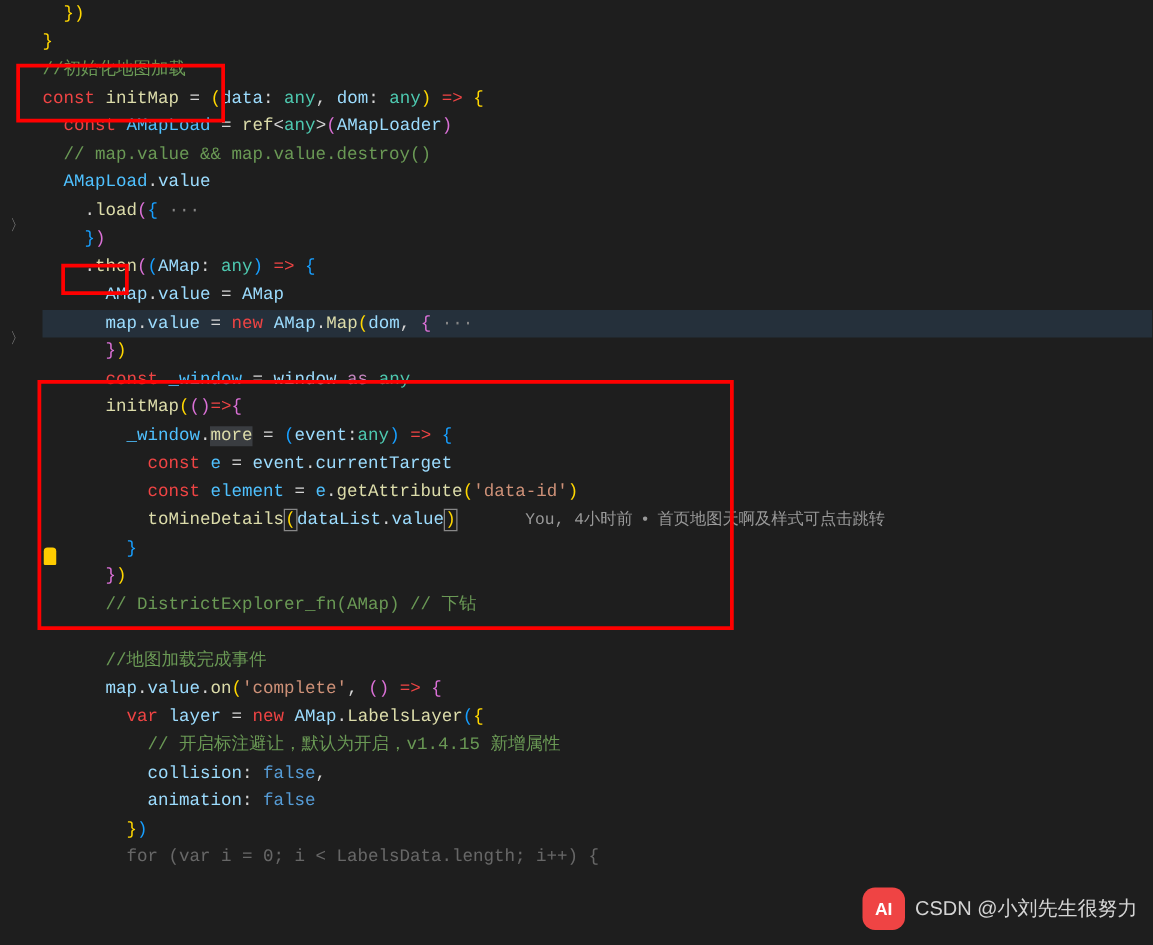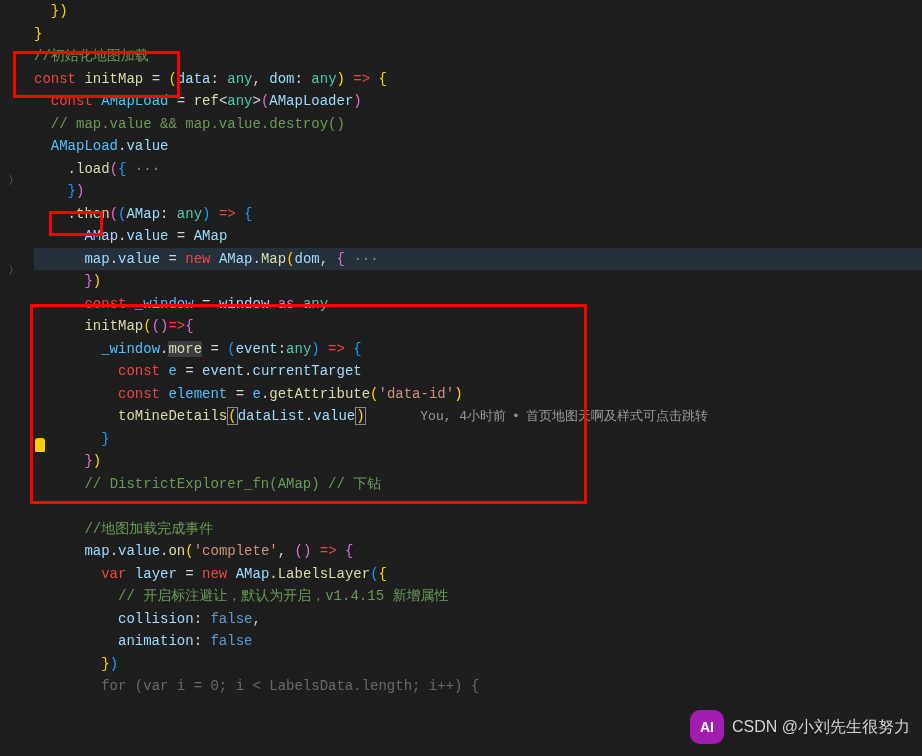--- a/index.html
+++ b/index.html
@@ -110,21 +110,21 @@
   color: #d4d4d4;
   font-size: 16px;
   font-family: sans-serif;
   display: flex;
   align-items: center;
   gap: 8px;
 }
 .ai-badge {
   width: 34px;
   height: 34px;
-  background: #a21caf;
+  background: #ef4444;
   border-radius: 10px;
   display: flex;
   align-items: center;
   justify-content: center;
   color: #fff;
   font-weight: bold;
   font-size: 14px;
 }
 .bracket-match {
   border: 1px solid #888;

